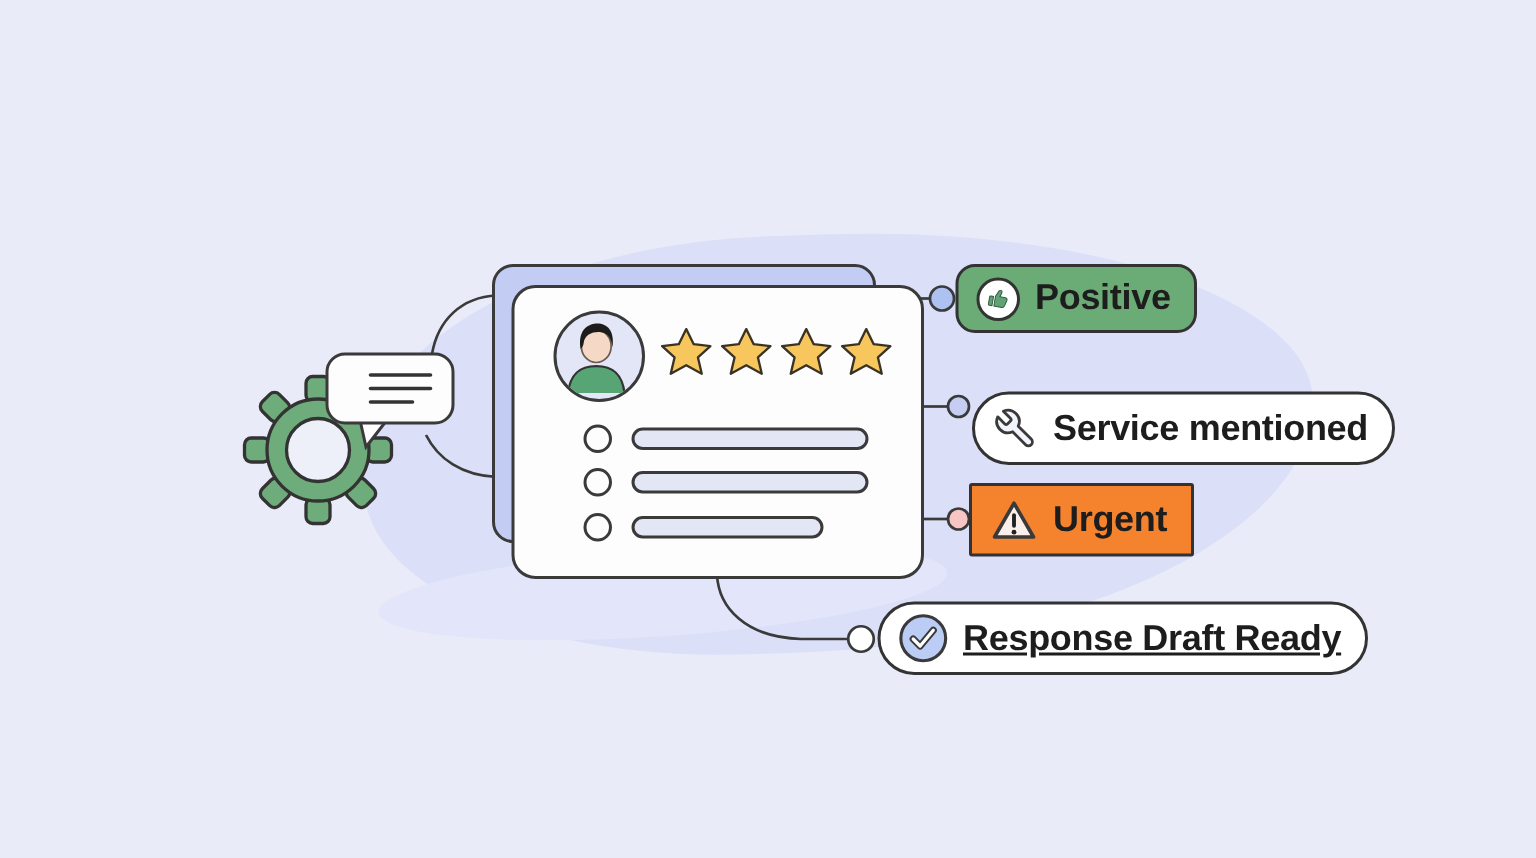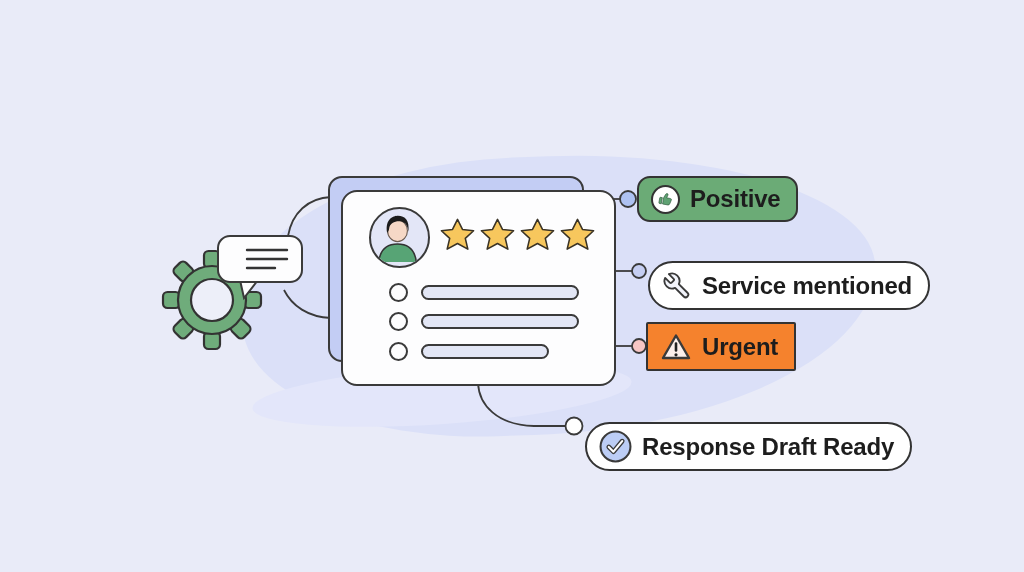--- a/index.html
+++ b/index.html
@@ -164,21 +164,21 @@
 
   <div class="tag tag-orange" style="left:646px;top:322px;">
     <svg width="32" height="32" viewBox="0 0 32 32">
       <path d="M16 4.5 L29 27 H3 Z" fill="#FBEFEB" stroke="#3A3A3A" stroke-width="2.4" stroke-linejoin="round"></path>
       <line x1="16" y1="12.5" x2="16" y2="19.5" stroke="#222222" stroke-width="2.6" stroke-linecap="round"></line>
       <circle cx="16" cy="23.8" r="1.6" fill="#222222"></circle>
     </svg>
     <span>Urgent</span>
   </div>
 
-  <div class="tag tag-white" style="left:585px;top:422px;">
+  <div class="tag tag-white" style="left:585px;top:401px;text-decoration:underline;">
     <svg width="33" height="33" viewBox="0 0 32 32">
       <circle cx="16" cy="16" r="14.5" fill="#BCCDF5" stroke="#3A3A3A" stroke-width="2"></circle>
       <path d="M9.5 16.5 L14 21 L22.5 10.8" stroke="#3A3A3A" stroke-width="4.6" stroke-linecap="round" stroke-linejoin="round" fill="none"></path>
       <path d="M9.5 16.5 L14 21 L22.5 10.8" stroke="#FFFFFF" stroke-width="2.1" stroke-linecap="round" stroke-linejoin="round" fill="none"></path>
     </svg>
     <span>Response Draft Ready</span>
   </div>
 
 </div>
 

